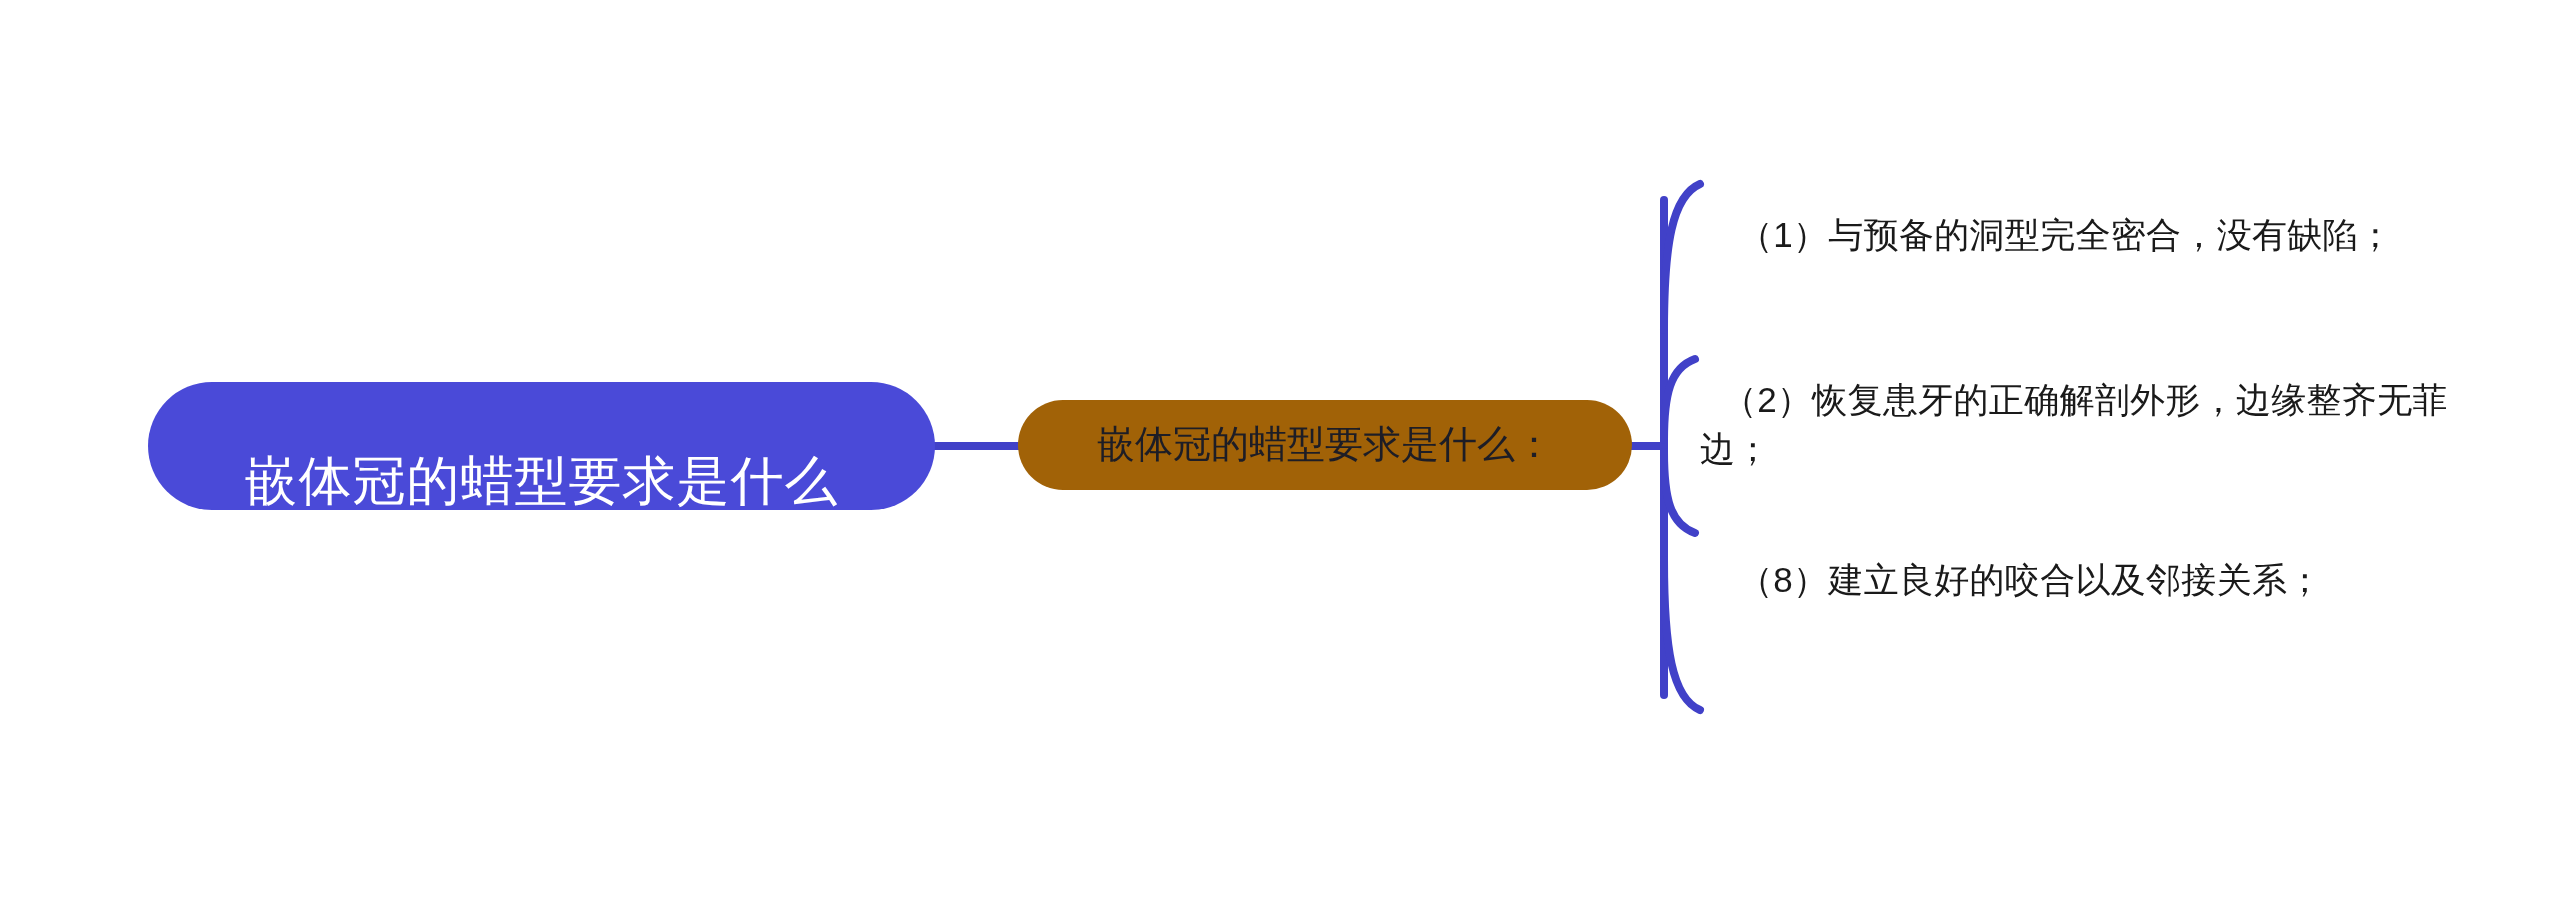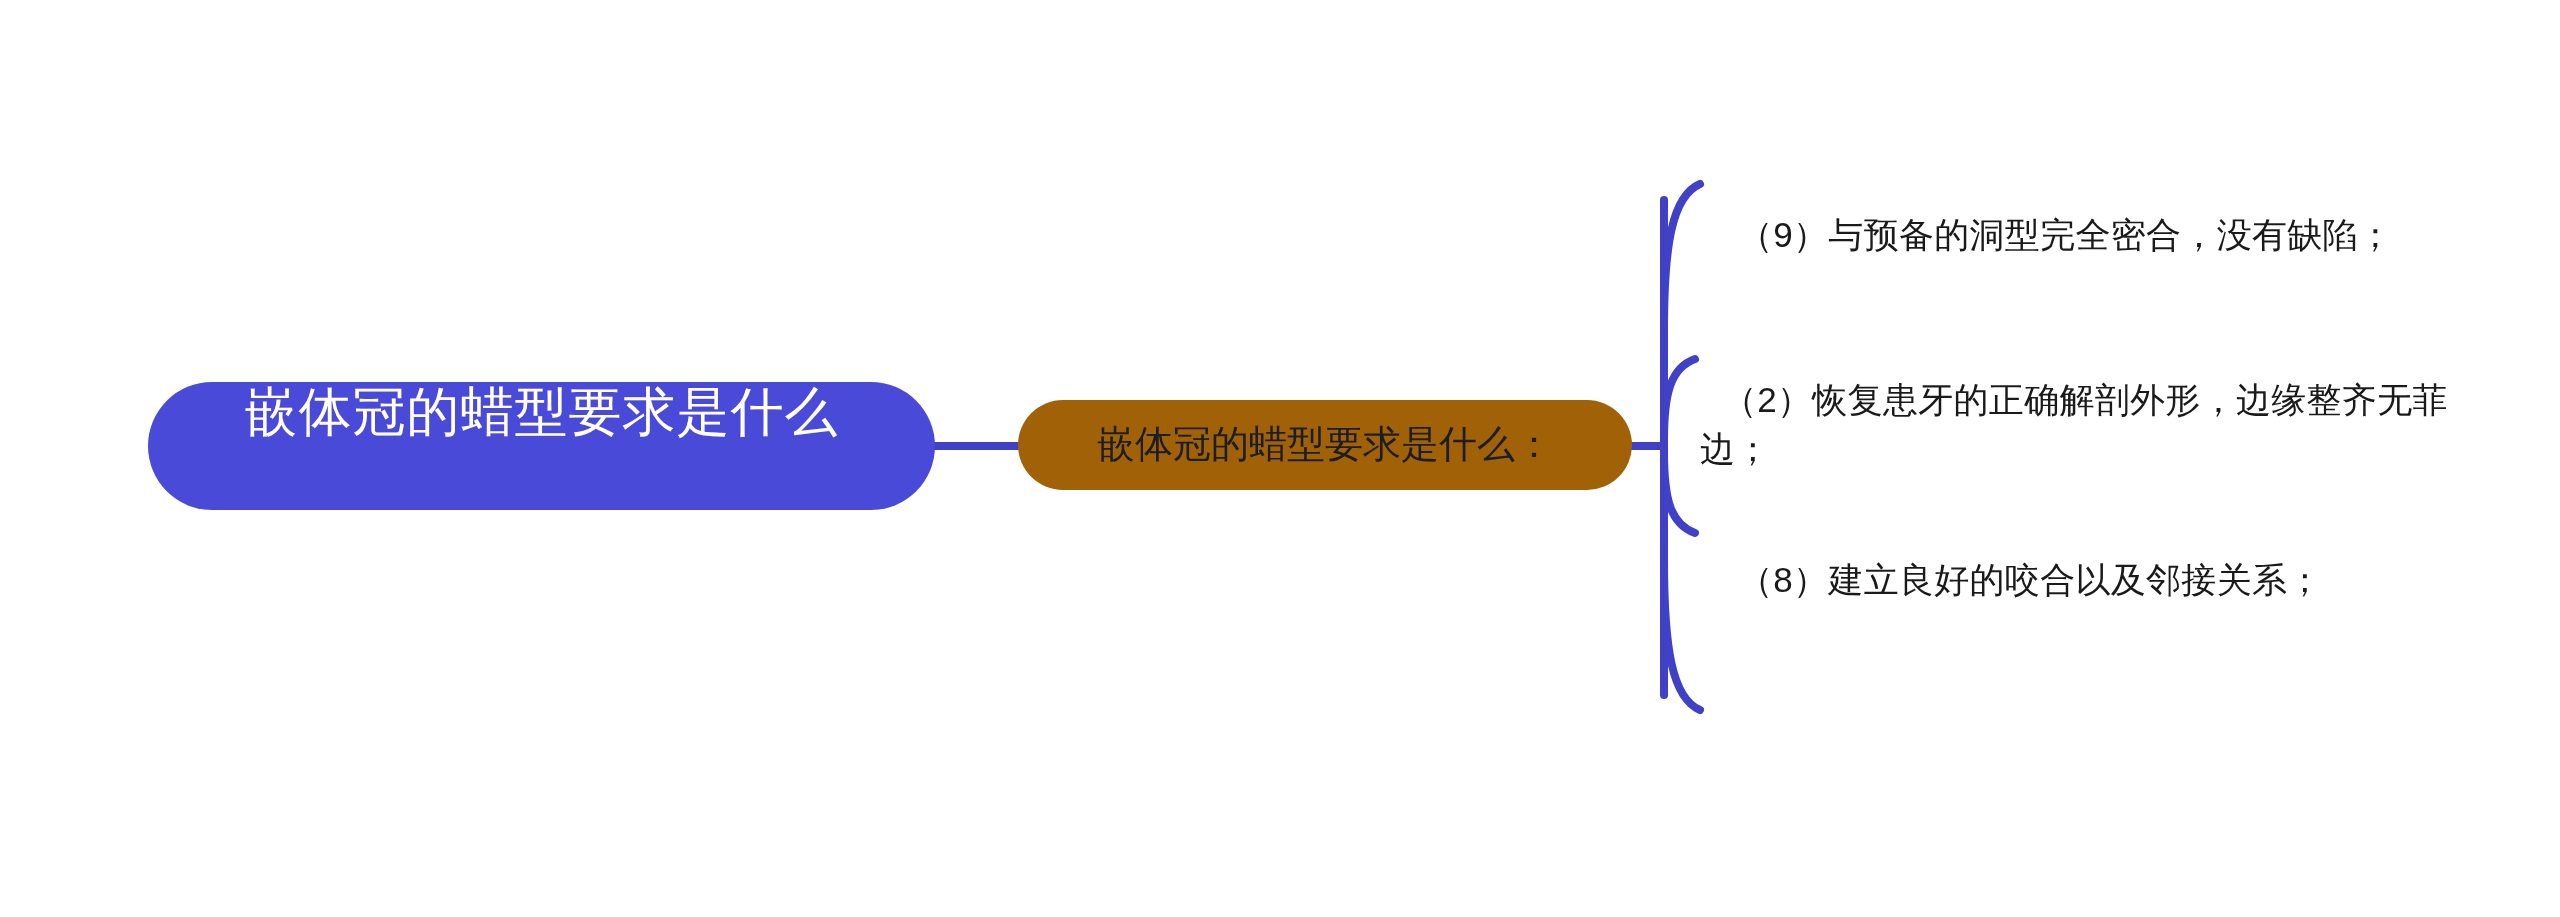--- a/index.html
+++ b/index.html
@@ -31,21 +31,21 @@
   
   #root-node {
     position: absolute;
     left: 148px;
     top: 382px;
     width: 787px;
     height: 128px;
     border-radius: 64px;
     background: #4a4ad8;
     display: flex;
-    align-items: flex-start;
+    align-items: flex-end;
     justify-content: center;
     box-sizing: border-box;
     padding: 0 26px;
   }
   #root-node .node-text {
     color: #ffffff;
     font-size: 53px;
     line-height: 1.12;
     letter-spacing: 1px;
     white-space: nowrap;
@@ -117,21 +117,21 @@
 
   <div id="root-node">
     <span class="node-text">嵌体冠的蜡型要求是什么</span>
   </div>
 
   <div id="branch-node">
     <span class="node-text">嵌体冠的蜡型要求是什么：</span>
   </div>
 
   <div id="leaf-1" class="leaf-item">
-    <span class="leaf-text">（9）与预备的洞型完全密合，没有缺陷；</span>
+    <span class="leaf-text">（1）与预备的洞型完全密合，没有缺陷；</span>
   </div>
   <div id="leaf-2" class="leaf-item">
     <span class="leaf-text">（2）恢复患牙的正确解剖外形，边缘整齐无菲边；</span>
   </div>
   <div id="leaf-3" class="leaf-item">
     <span class="leaf-text">（8）建立良好的咬合以及邻接关系；</span>
   </div>
 
 </div>
 

